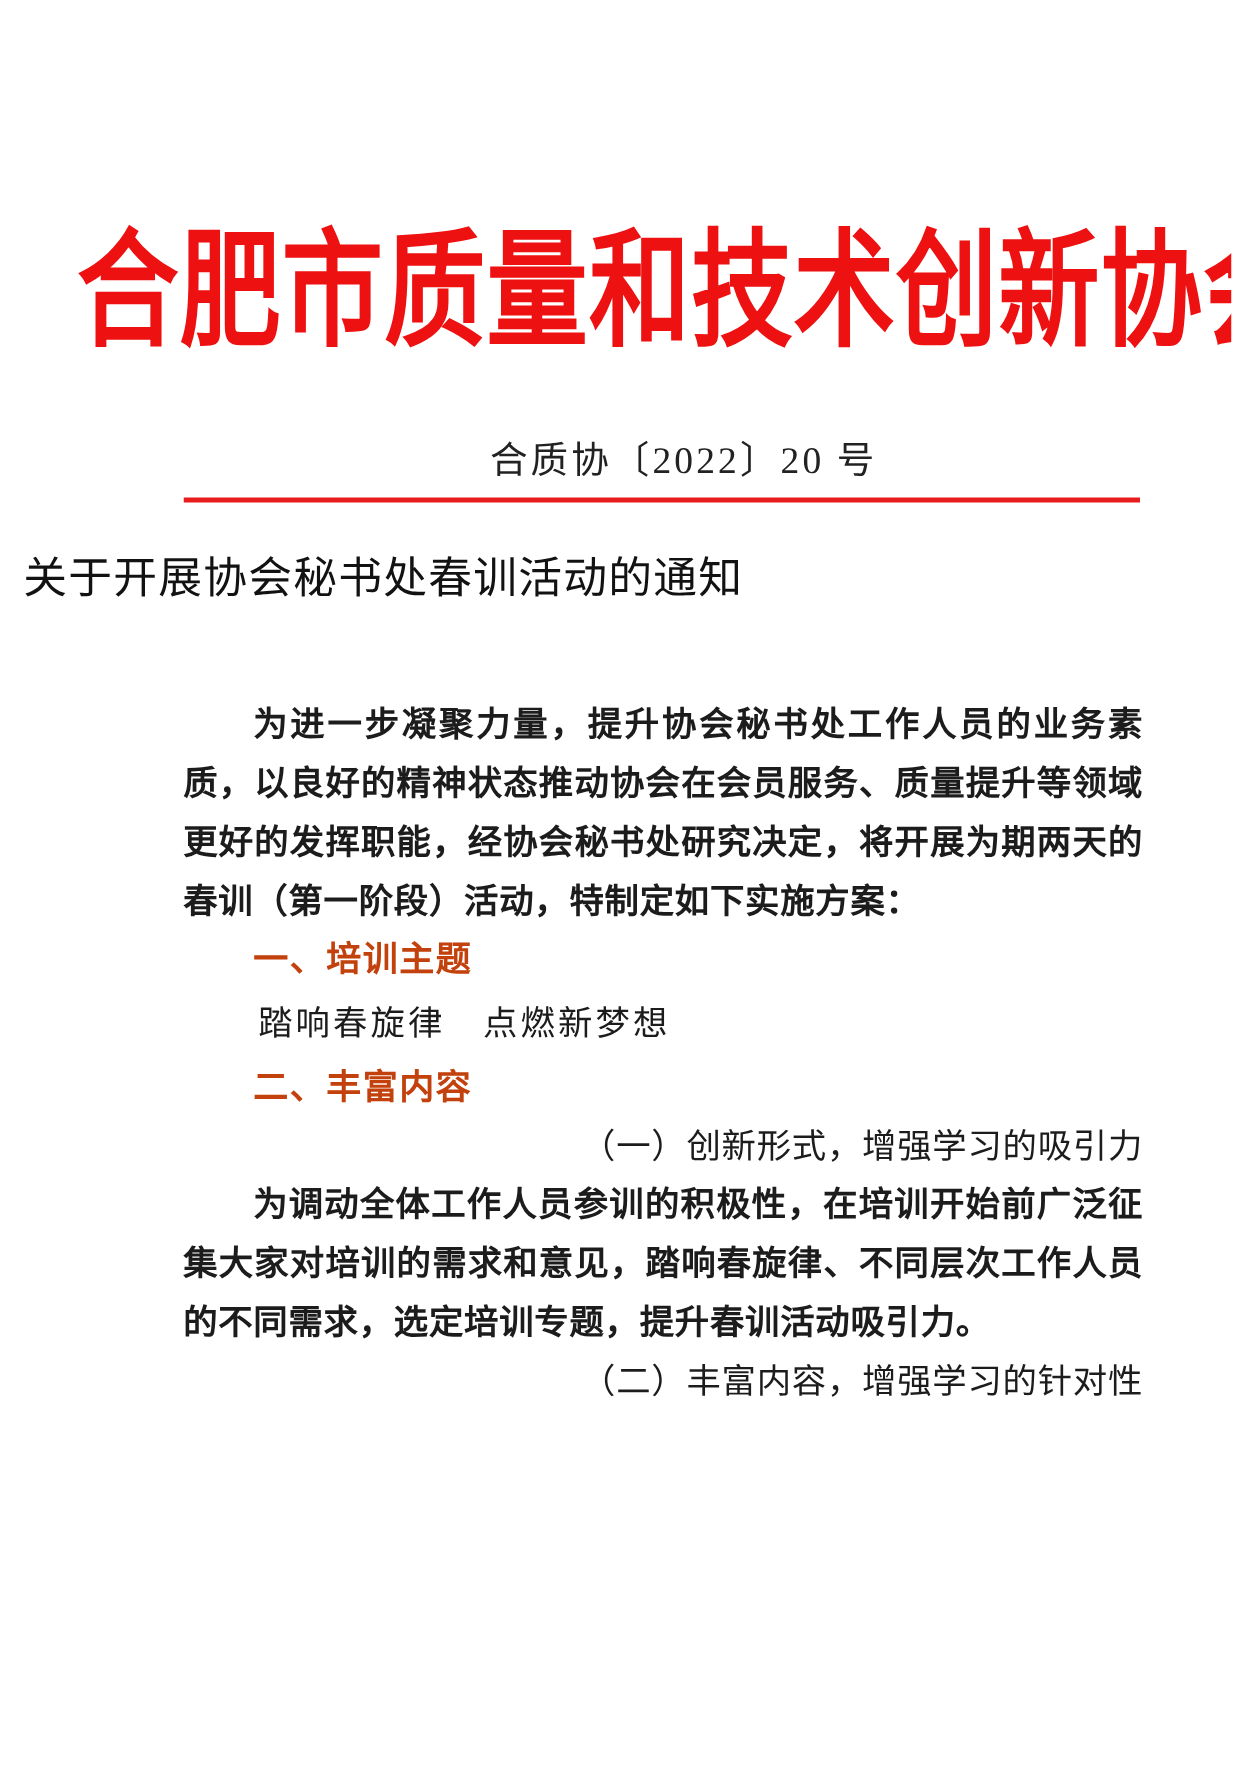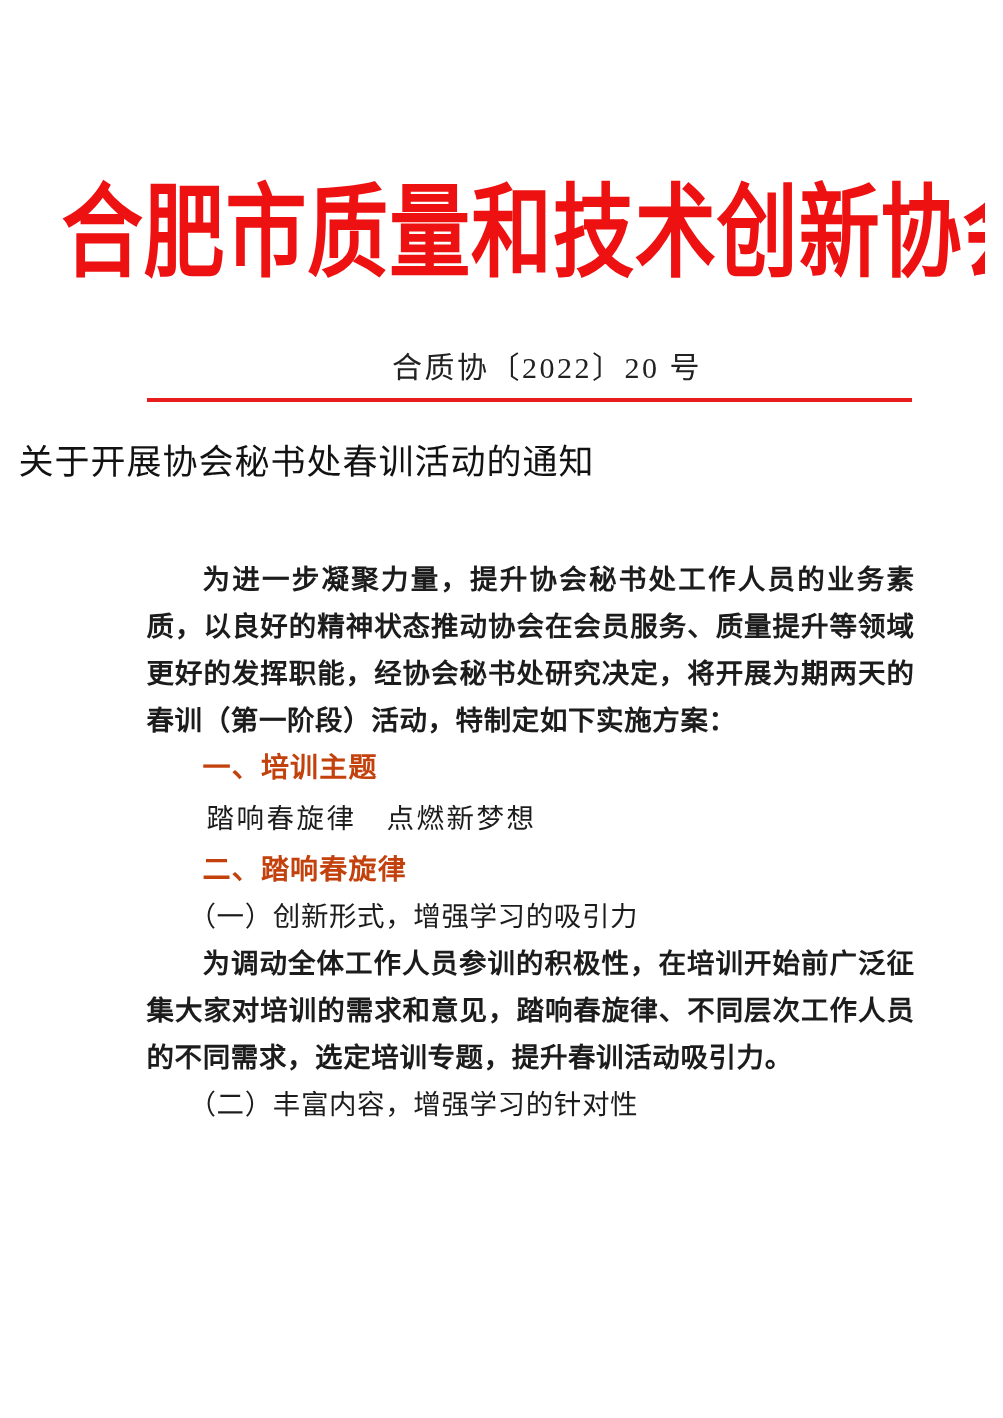--- a/index.html
+++ b/index.html
@@ -127,20 +127,21 @@
   }
 
   .subheading {
     font-size: 27.5px;
     line-height: 47px;
     letter-spacing: 0.6px;
     text-indent: 42px;
     margin: 0;
     color: #1c1c1c;
     font-family: "Liberation Serif", "DejaVu Serif", serif;
+    text-align: right;
   }
 </style>
 </head>
 <body>
 
 <div class="page">
 
   <div class="masthead">
     <div class="masthead-title">合肥市质量和技术创新协会</div>
   </div>
@@ -152,21 +153,21 @@
   <div class="doc-title">关于开展协会秘书处春训活动的通知</div>
 
   <div class="body-area">
 
     <p class="para indent">为进一步凝聚力量，提升协会秘书处工作人员的业务素质，以良好的精神状态推动协会在会员服务、质量提升等领域更好的发挥职能，经协会秘书处研究决定，将开展为期两天的春训（第一阶段）活动，特制定如下实施方案：</p>
 
     <p class="heading">一、培训主题</p>
 
     <p class="theme-line">踏响春旋律　点燃新梦想</p>
 
-    <p class="heading">二、踏响春旋律</p>
+    <p class="heading">二、丰富内容</p>
 
     <p class="subheading">（一）创新形式，增强学习的吸引力</p>
 
     <p class="para indent">为调动全体工作人员参训的积极性，在培训开始前广泛征集大家对培训的需求和意见，踏响春旋律、不同层次工作人员的不同需求，选定培训专题，提升春训活动吸引力。</p>
 
     <p class="subheading">（二）丰富内容，增强学习的针对性</p>
 
 
   </div>
 

